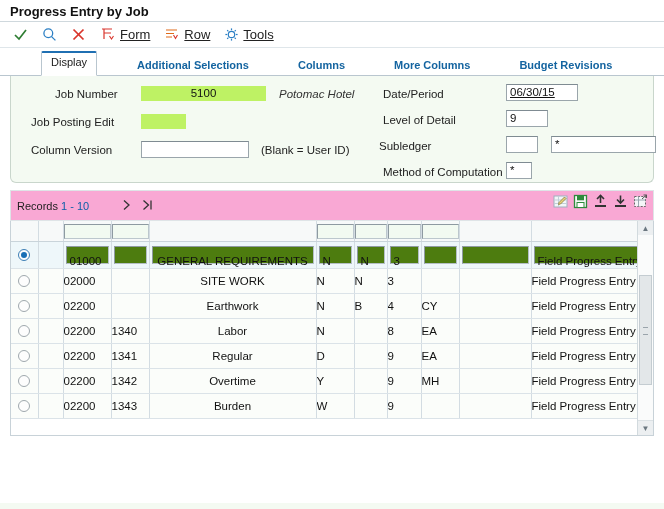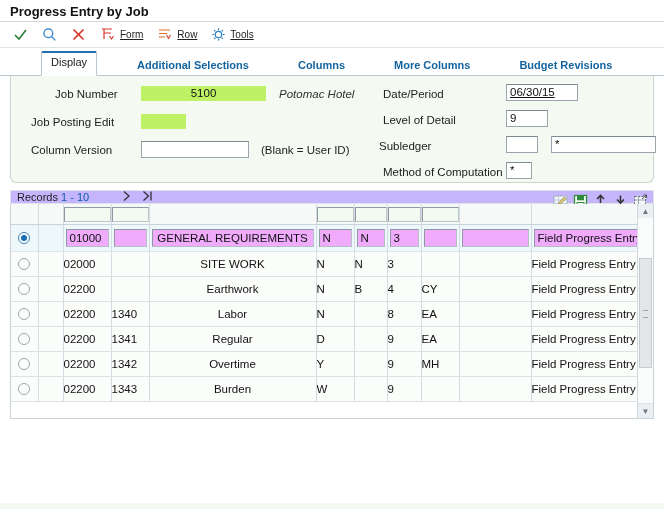--- a/index.html
+++ b/index.html
@@ -21,21 +21,21 @@
   }
 
   
   .toolbar{
     height:26px;display:flex;align-items:center;
     padding-left:6px;background:#fff;border-bottom:1px solid #dfe6ea;
     box-sizing:border-box;
   }
   .tb-item{display:flex;align-items:center;height:22px;padding:0 7px;cursor:default;}
   .tb-item svg{display:block;}
-  .tb-label{margin-left:4px;font-size:10px;color:#222;}
+  .tb-label{margin-left:4px;font-size:13px;color:#222;}
   .tb-label u{text-decoration:underline;}
 
   
   .tabstrip{
     position:relative;height:22px;margin-top:6px;padding-left:10px;
     display:flex;align-items:flex-end;box-sizing:border-box;
   }
   .tabstrip:after{
     content:"";position:absolute;left:0;right:0;bottom:0;height:1px;background:#b9c6cf;
   }
@@ -65,22 +65,22 @@
   .ro-box span{display:block;text-align:center;line-height:15px;font-size:11.5px;color:#111;}
   .inp{
     position:absolute;background:#fff;border:1px solid #9aa5ab;
     border-top-color:#7f8b92;height:17px;box-sizing:border-box;
     font-size:11.5px;color:#111;padding:0 3px;line-height:15px;
   }
   .ital{font-style:italic;color:#333;}
 
   
   .gridbar{
-    position:relative;margin:7px 10px 0 10px;height:14px;
-    background:#c4b5fd;border:1px solid #dfe4e7;box-sizing:border-box;
+    position:relative;margin:7px 10px 0 10px;height:31px;
+    background:#f9a8d4;border:1px solid #dfe4e7;box-sizing:border-box;
     display:flex;align-items:center;gap:27px;
   }
   .rec-text{font-size:11px;color:#222;padding-left:6px;}
   .rec-text b{font-weight:normal;color:#0d5fa8;}
   .pager{display:flex;align-items:center;margin-left:6px;gap:10px;}
   .pg{font-size:13px;color:#333;cursor:pointer;line-height:1;}
   .gridbar .right{position:absolute;right:4px;top:0;height:20px;display:flex;align-items:center;gap:3px;}
   .gb-ic{width:17px;height:17px;display:flex;align-items:center;justify-content:center;cursor:pointer;}
 
   
@@ -111,23 +111,23 @@
   tr.datarow td{height:24px;vertical-align:middle;background:#fbfdfa;}
   td.grey{background:#c9c5bd;}
   td.c-radio{text-align:center;background:#f7faf7;}
   td.c-blank{background:#f2f7f7;}
   td.pad{padding:0 5px;}
   td.desc{text-align:center;}
   
   tr.sel td{background:#eef7fa;height:24px;}
   tr.sel td.cellbox{padding:1px 2px;}
   .cbox{
-    display:block;height:18px;line-height:17px;background:#f0abfc;
+    display:block;height:18px;line-height:17px;background:#4d7c0f;
     border:1px solid #b4bfc6;border-top:1px solid #8e9aa1;border-left:1px solid #8e9aa1;
-    box-sizing:border-box;padding:0 3px;font-size:11.5px;color:#111;
+    box-sizing:border-box;padding:6px 3px;font-size:11.5px;color:#111;
   }
   .cbox.ctr{text-align:center;}
   .radio{
     width:12px;height:12px;border-radius:50%;
     border:1px solid #9fa8ad;background:#fdfdfd;display:inline-block;
     box-sizing:border-box;position:relative;vertical-align:middle;
   }
   .radio.on{border-color:#3d7fb5;}
   .radio.on:after{
     content:"";position:absolute;left:2px;top:2px;width:6px;height:6px;

